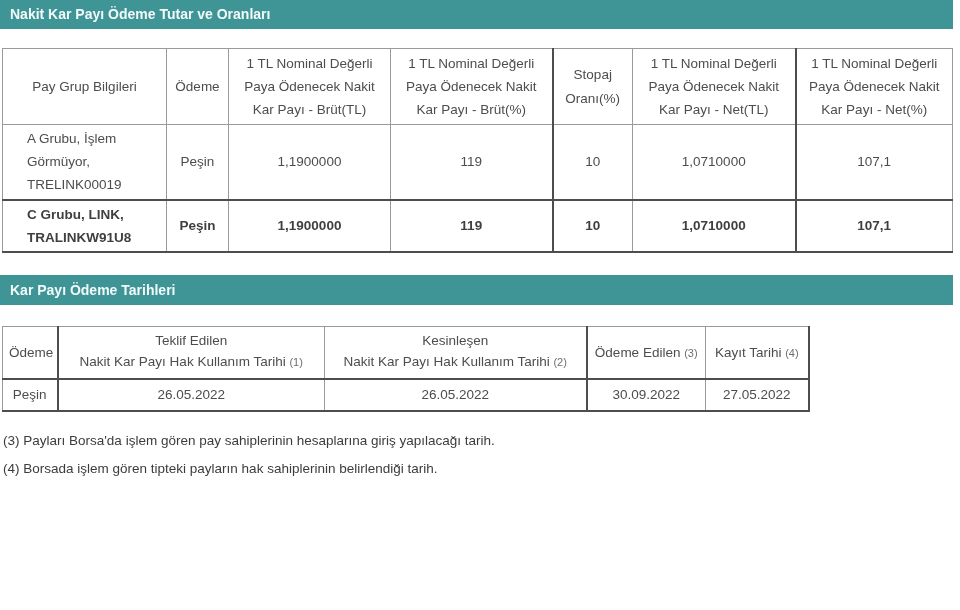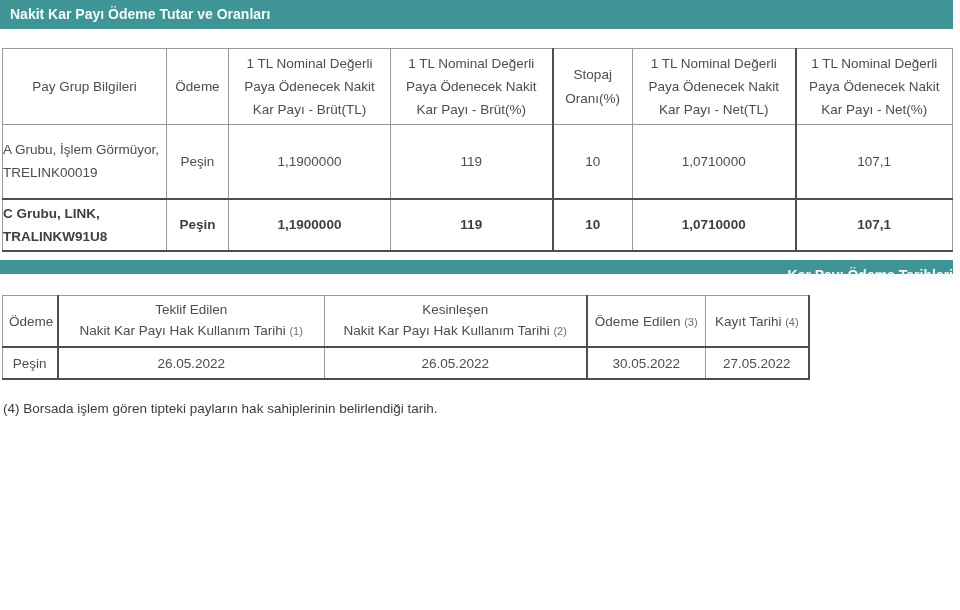--- a/index.html
+++ b/index.html
@@ -10,42 +10,42 @@
     font-family: "Liberation Sans", "DejaVu Sans", sans-serif;
     color: #4d4d4d; overflow: hidden;
   }
 
   .section-bar {
     width: 953px; height: 29px;
     background: var(--accent); color: #f2fafa;
     font-size: 14px; font-weight: bold;
     line-height: 29px; padding-left: 10px;
   }
-  .section-bar.second { margin-top: 8px; height: 14px; line-height: 30px; text-align: right; }
+  .section-bar.second { margin-top: 22px; height: 30px; line-height: 30px; }
 
   table {
     border-collapse: collapse; table-layout: fixed;
     margin-left: 2px; font-size: 13.5px; color: #4d4d4d;
     background: #fff;
   }
   th, td {
     border: 1px solid var(--border-light);
     text-align: center; vertical-align: middle;
     padding: 2px 6px; line-height: 1.72;
     overflow: hidden;
   }
   th { font-weight: normal; }
 
   
   .tbl-amounts { width: 950px; margin-top: 19px; border-bottom: 2px solid var(--border-dark); }
   .tbl-amounts thead tr { height: 76px; }
   .tbl-amounts tbody tr.r-tall { height: 74px; }
   .tbl-amounts tbody tr.r-short { height: 46px; }
   .tbl-amounts tbody tr + tr td { border-top: 2px solid var(--border-dark); }
-  .tbl-amounts td.cell-group { text-align: left; padding-left: 0; }
+  .tbl-amounts td.cell-group { text-align: left; padding-left: 24px; }
   .tbl-amounts .sep-dark { border-left: 2px solid var(--border-dark); }
   .tbl-amounts tbody tr.bold-row td { font-weight: bold; color: #3f3f3f; }
 
   
   .tbl-dates { width: 806px; margin-top: 21px; border-bottom: 2px solid var(--border-dark); border-right: 2px solid var(--border-dark); }
   .tbl-dates thead tr { height: 52px; }
   .tbl-dates tbody tr { height: 32px; }
   .tbl-dates tbody td { border-top: 2px solid var(--border-dark); }
   .tbl-dates .sep-dark { border-left: 2px solid var(--border-dark); }
   .tbl-dates th .h-line { display: block; line-height: 1.55; }
@@ -134,21 +134,22 @@
       <th>
         <span>Kayıt Tarihi</span> <span class="ref-mark">(4)</span>
       </th>
     </tr>
   </thead>
   <tbody>
     <tr>
       <td>Peşin</td>
       <td class="sep-dark">26.05.2022</td>
       <td>26.05.2022</td>
-      <td class="sep-dark">30.05.2022</td>
+      <td class="sep-dark">30.09.2022</td>
       <td>27.05.2022</td>
     </tr>
   </tbody>
 </table>
 
 <div class="footnotes">
+  <div class="footnote-line">(3) Payları Borsa'da işlem gören pay sahiplerinin hesaplarına giriş yapılacağı tarih.</div>
   <div class="footnote-line">(4) Borsada işlem gören tipteki payların hak sahiplerinin belirlendiği tarih.</div>
 </div>
 
 </body></html>

